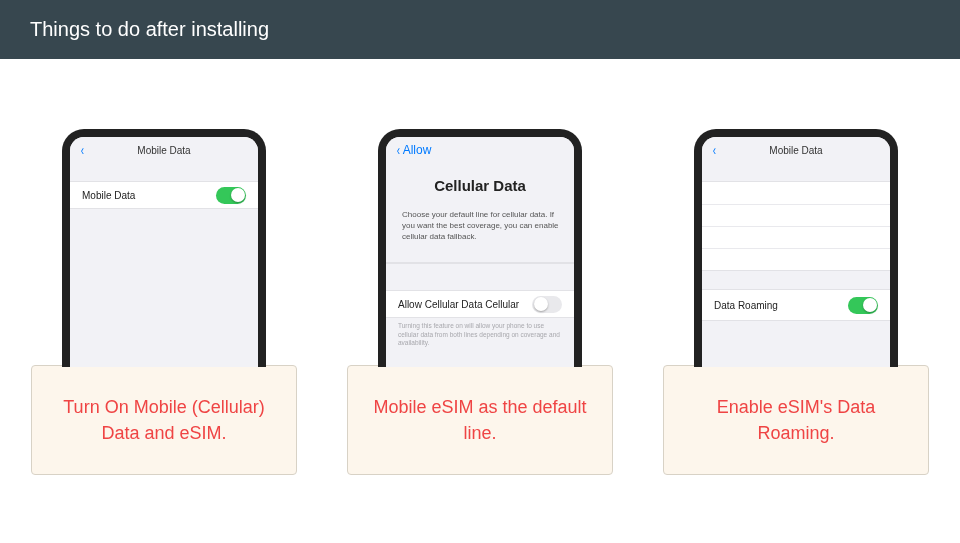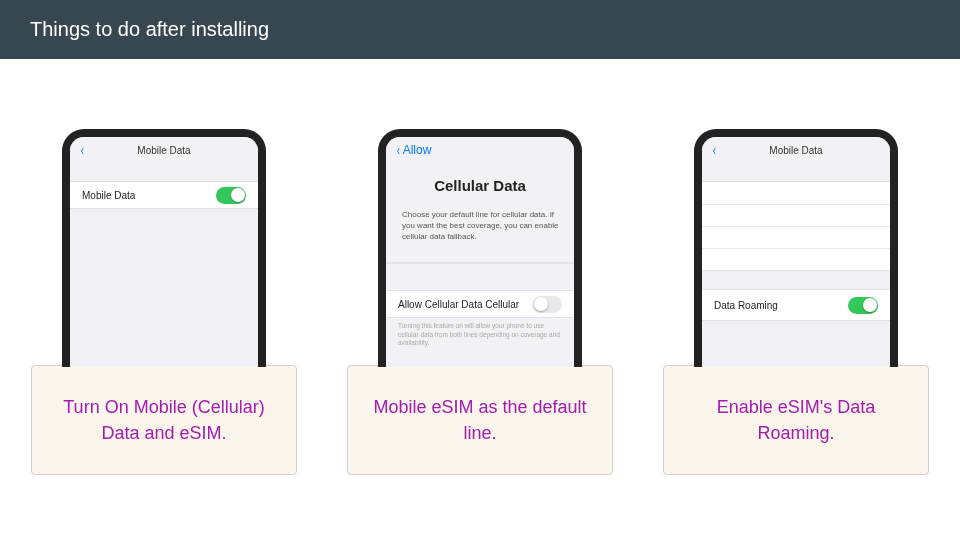--- a/index.html
+++ b/index.html
@@ -153,21 +153,21 @@
     background: #fdf6ec;
     border: 1px solid #d8d2c6;
     border-radius: 4px;
     margin-top: -2px;
     display: flex;
     align-items: center;
     justify-content: center;
     padding: 18px 14px;
     text-align: center;
     font-size: 18px;
-    color: #a21caf;
+    color: #ef4444;
     line-height: 1.45;
   }
   
   .empty-rows .row { height: 22px; }
 </style>
 </head>
 <body>
 
 <div class="header">
   <span>Things to do after installing</span>

